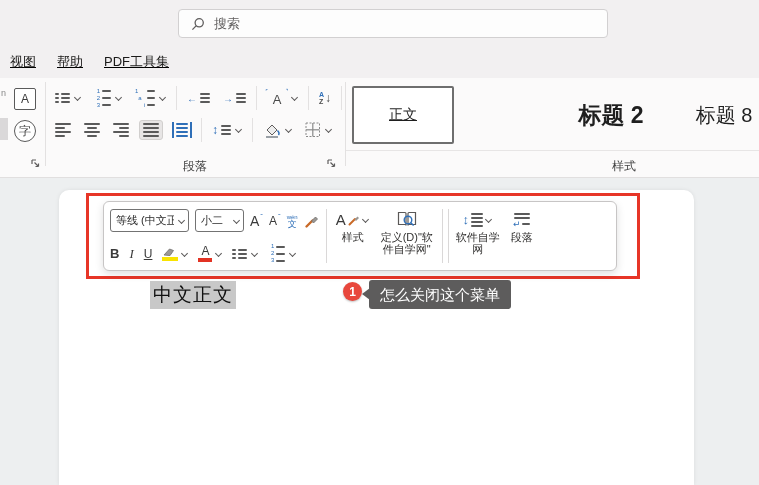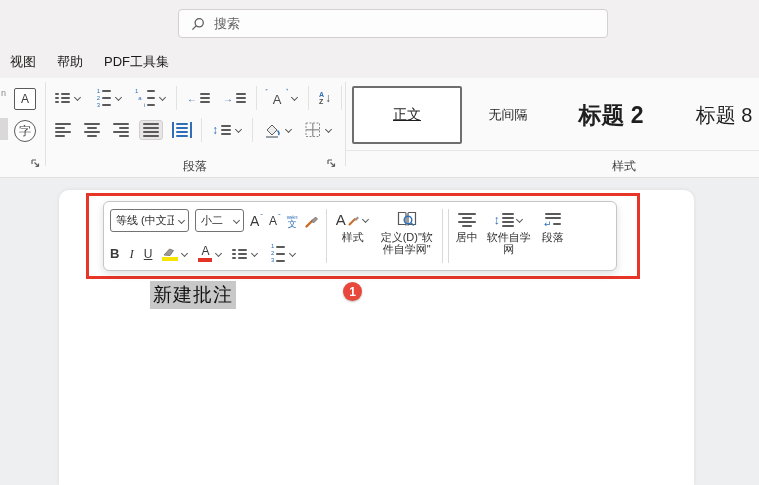--- a/index.html
+++ b/index.html
@@ -7,21 +7,21 @@
   .stage{position:relative;width:759px;height:485px;background:#fff;overflow:hidden;}
 
   
   .topbar{position:absolute;left:0;top:0;width:759px;height:45px;background:#f2f0f1;}
   .searchbox{position:absolute;left:178px;top:9px;width:430px;height:29px;background:#fdfdfd;
     border:1px solid #d2d0d1;border-radius:4px;display:flex;align-items:center;gap:9px;
     padding:0 12px;box-sizing:border-box;color:#5f5d5d;font-size:13px;}
 
   
   .tabrow{position:absolute;left:0;top:45px;width:759px;height:33px;background:#f2f0f1;
-    display:flex;align-items:center;gap:21px;padding-left:10px;box-sizing:border-box;}
+    display:flex;align-items:center;gap:21px;padding-left:10px;box-sizing:border-box;text-decoration:underline;}
   .tab{font-size:13px;color:#1b1a19;cursor:default;}
 
   
   .ribbon{position:absolute;left:0;top:78px;width:759px;height:100px;background:#fbfafa;
     border-bottom:1px solid #e1dfdf;box-sizing:border-box;}
   .vsep{position:absolute;top:4px;width:1px;height:84px;background:#e3e1e1;}
   .glabel{position:absolute;top:80px;font-size:12px;color:#444;text-align:center;}
   .launcher{position:absolute;}
 
   .sqbtn{position:absolute;width:22px;height:22px;display:flex;align-items:center;justify-content:center;
@@ -315,25 +315,22 @@
     </div>
 
     <div class="glabel" style="left:45px;width:300px;">段落</div>
     <svg class="launcher" style="left:326px;top:80px;" width="11" height="11" viewBox="0 0 11 11">
       <path d="M2 2 h4 M2 2 v4" stroke="#5f5d5d" stroke-width="1.2" fill="none"></path>
       <path d="M4.5 4.5 l4 4 M8.5 8.5 v-3 M8.5 8.5 h-3" stroke="#5f5d5d" stroke-width="1.2" fill="none"></path>
     </svg>
 
     <div class="vsep" style="left:345px;"></div>
 
-    <div class="stylecard sel" style="left:352px;width:110px;font-size:14px;text-decoration:underline;">
+    <div class="stylecard sel" style="left:352px;width:102px;font-size:14px;text-decoration:underline;">
       <span>正文</span>
-    </div>
-    <div class="stylecard" style="left:470px;width:76px;font-size:13px;">
-      <span>无间隔</span>
     </div>
     <div class="stylecard" style="left:556px;width:110px;font-size:23px;font-weight:bold;">
       <span>标题 2</span>
     </div>
     <div class="stylecard" style="left:676px;width:96px;font-size:20px;font-weight:500;">
       <span>标题 8</span>
     </div>
     <div class="gline"></div>
     <div class="glabel" style="left:600px;width:48px;">样式</div>
   </div>
@@ -447,31 +444,20 @@
               <path d="M3.5 2.5 h6.5 q1 0 1 1 v12 q0 -1 -1 -1 h-6.5 z" fill="#fff" stroke="#5a5857" stroke-width="1.2"></path>
               <path d="M20.5 2.5 h-6.5 q-1 0 -1 1 v12 q0 -1 1 -1 h6.5 z" fill="#fff" stroke="#5a5857" stroke-width="1.2"></path>
               <circle cx="13" cy="10" r="3.8" fill="none" stroke="#2f6fb8" stroke-width="1.4"></circle>
               <line x1="15.8" y1="12.8" x2="18.6" y2="15.6" stroke="#2f6fb8" stroke-width="1.4"></line>
             </svg>
           </span>
           <span>定义(D)"软件自学网"</span>
         </div>
         <div class="mtsep"></div>
         <div class="mtsep"></div>
-        <div class="bigbtn" style="width:28px;">
-          <span class="ico">
-            <span class="lns c">
-                <i class="w18"></i>
-                <i class="w10"></i>
-                <i class="w18"></i>
-                <i class="w10"></i>
-              </span>
-          </span>
-          <span>居中</span>
-        </div>
         <div class="bigbtn" style="width:50px;">
           <span class="ico">
             <span class="blue" style="font-size:13px;">↕</span>
             <span class="lns l">
                 <i class="w12"></i>
                 <i class="w12"></i>
                 <i class="w12"></i>
                 <i class="w12"></i>
               </span>
             <span class="chev"></span>
@@ -487,17 +473,18 @@
                   <span class="blue" style="font-size:9px;line-height:7px;">↵</span>
                   <i style="display:block;height:2px;width:8px;background:#5a5a5a"></i>
                 </span>
             </span>
           </span>
           <span>段落</span>
         </div>
       </div>
     </div>
 
-    <span class="seltext">新建批注</span>
+    <span class="seltext">中文正文</span>
 
     <div class="badge">1</div>
+    <div class="tooltip">怎么关闭这个菜单</div>
   </div>
 </div>
 
 </body></html>

